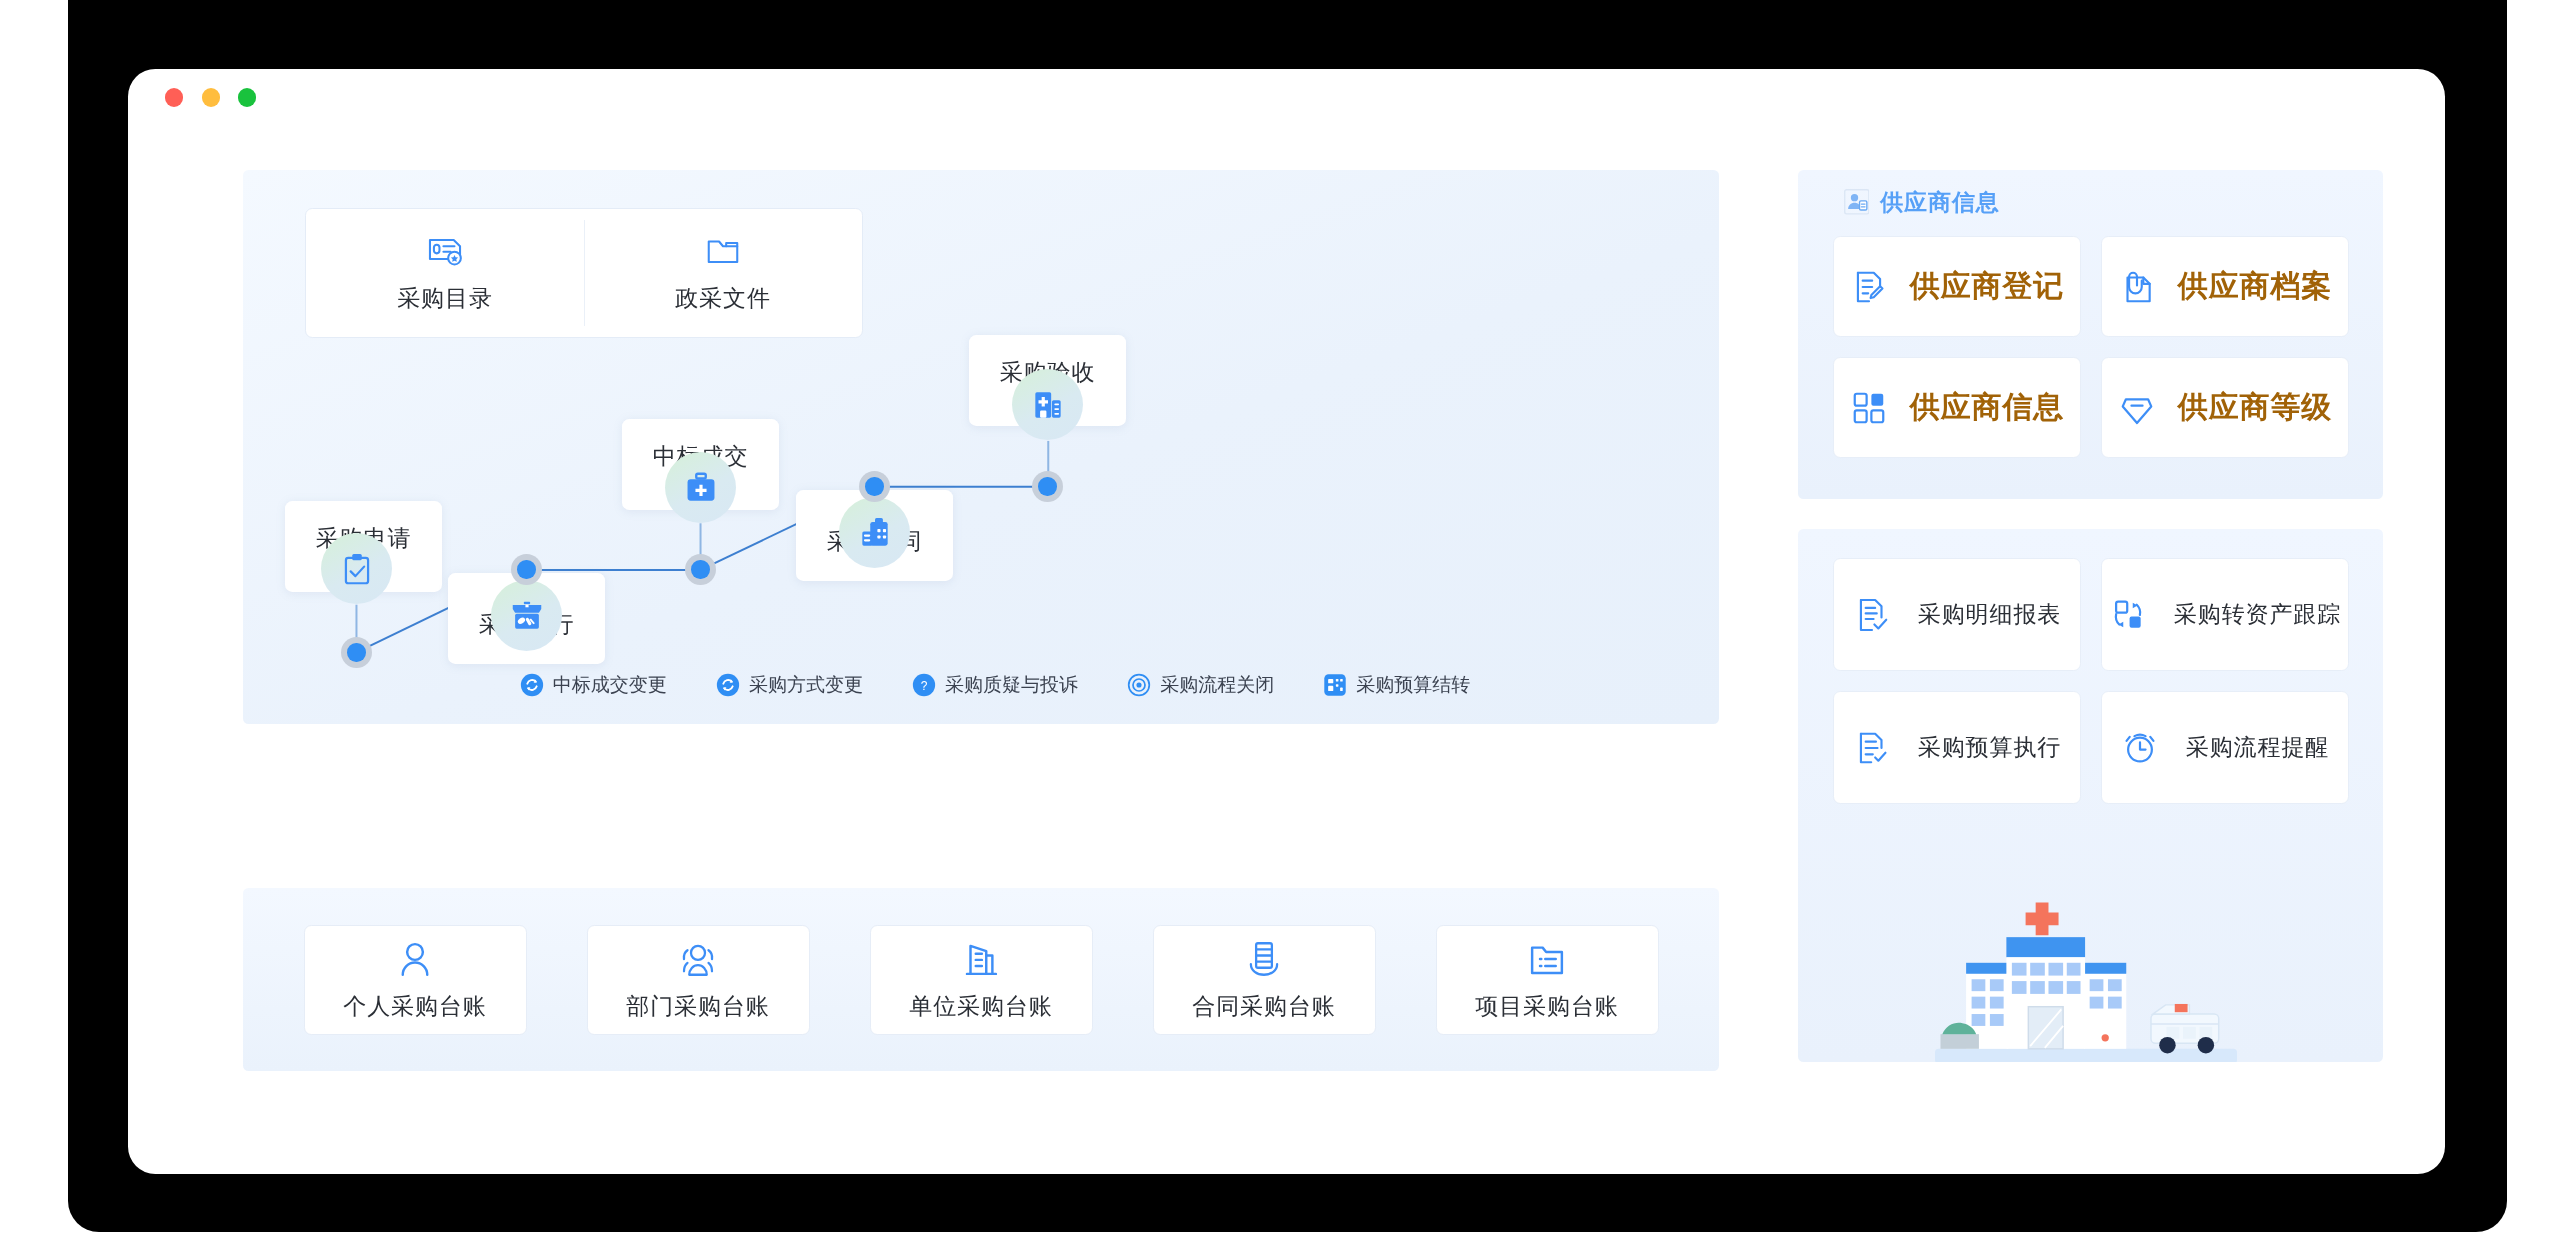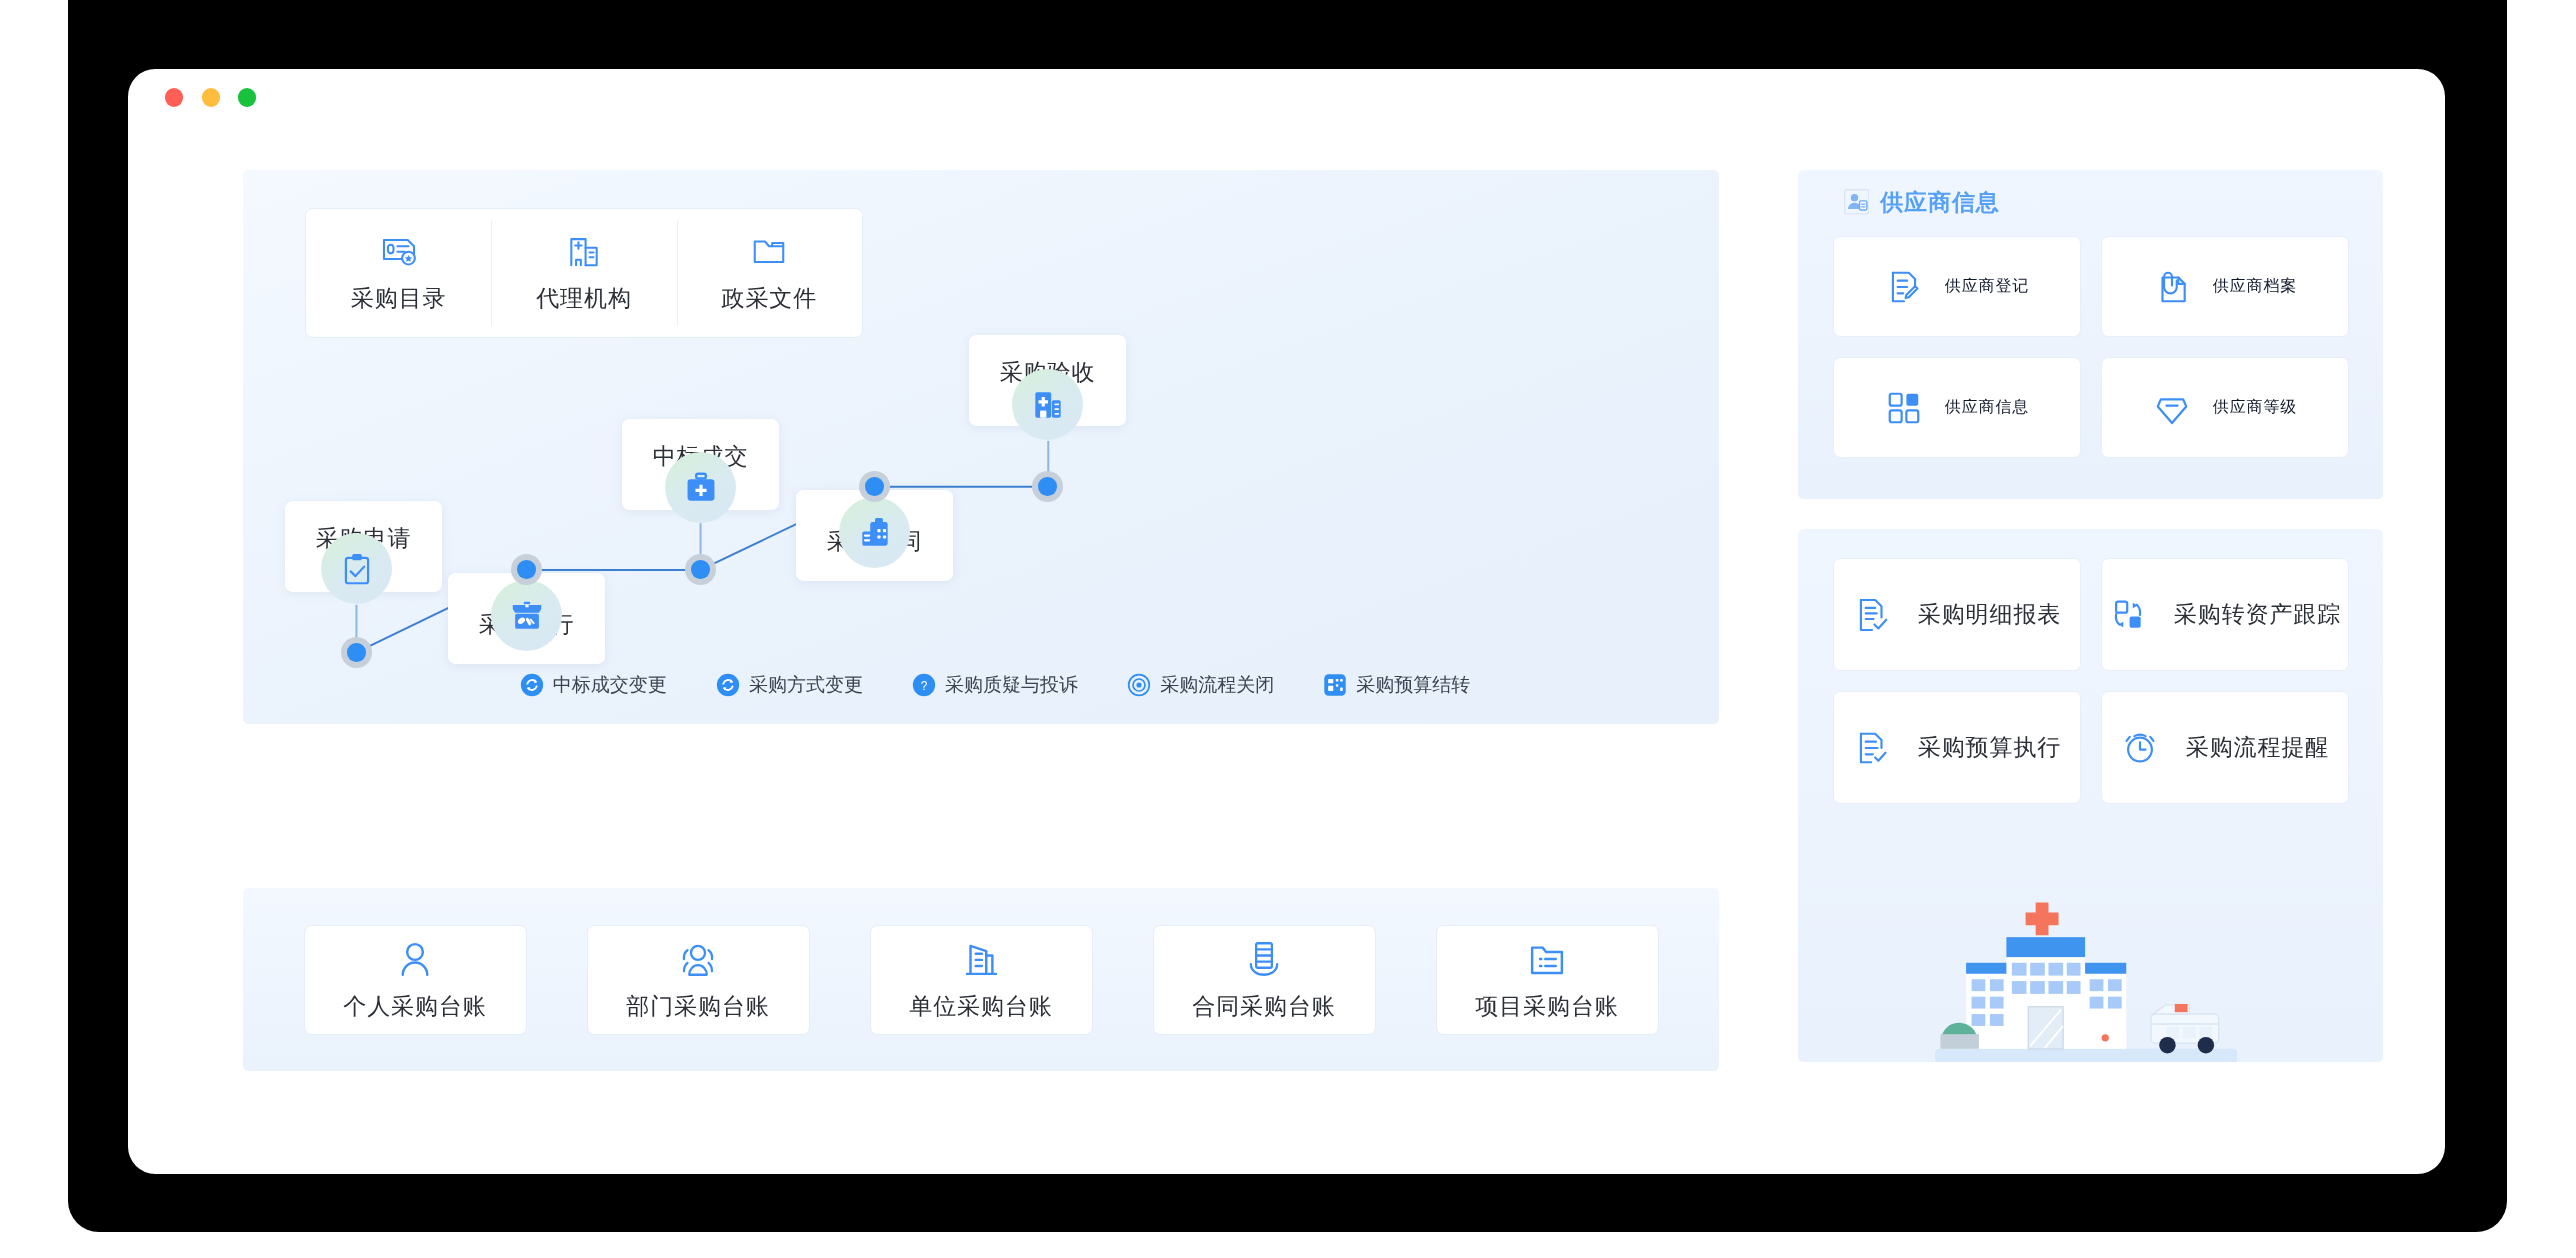--- a/index.html
+++ b/index.html
@@ -179,21 +179,21 @@
 
   .tile-h {
     height: 101px;
     background: #ffffff;
     border: 0.9px solid #e7eef8;
     border-radius: 7.3px;
     display: flex; align-items: center; justify-content: center;
     gap: 22px;
     cursor: pointer;
   }
-  .tile-h .tcap { font-size: 16px; color: #0f172a; letter-spacing: 0.9px; }
+  .tile-h .tcap { font-size: 30px; color: #a16207; letter-spacing: 0.9px; font-weight: bold; }
 
   .tile-v {
     height: 113px;
     background: #ffffff;
     border: 0.9px solid #e7eef8;
     border-radius: 7.3px;
     display: flex; 
     align-items: center; justify-content: center;
     gap: 27px;
     cursor: pointer;
@@ -249,32 +249,20 @@
                 <path d="M5 10h30l8 8v16H5z"></path>
                 <rect x="10" y="16" width="7" height="11" rx="3.5"></rect>
                 <path d="M22 18h14M22 25h9"></path>
                 <circle cx="36" cy="33" r="8" fill="#ffffff"></circle>
                 <path d="M36 29l1.4 2.9 3.2.4-2.3 2.2.6 3.2-2.9-1.5-2.9 1.5.6-3.2-2.3-2.2 3.2-.4z" fill="#3d8ef7" stroke="none"></path>
               </svg>
             </span>
             <span class="qlabel">采购目录</span>
           </div>
 
-          <div class="qcell">
-            <span>
-              <svg class="ico" viewBox="0 0 48 48" fill="none" stroke="#3d8ef7" stroke-width="2.6" stroke-linecap="round" stroke-linejoin="round">
-                <path d="M8 42V9h18v33"></path>
-                <path d="M26 20h14v22H26"></path>
-                <path d="M17 13v8M13 17h8"></path>
-                <path d="M14 42v-7h6v7"></path>
-                <path d="M31 26h5M31 32h5"></path>
-              </svg>
-            </span>
-            <span class="qlabel">代理机构</span>
-          </div>
 
           <div class="qcell">
             <span>
               <svg class="ico" viewBox="0 0 48 48" fill="none" stroke="#3d8ef7" stroke-width="2.6" stroke-linecap="round" stroke-linejoin="round">
                 <path d="M6 38V12h13l5 6h18v20z"></path>
                 <path d="M28 18v-4h14v4"></path>
               </svg>
             </span>
             <span class="qlabel">政采文件</span>
           </div>

